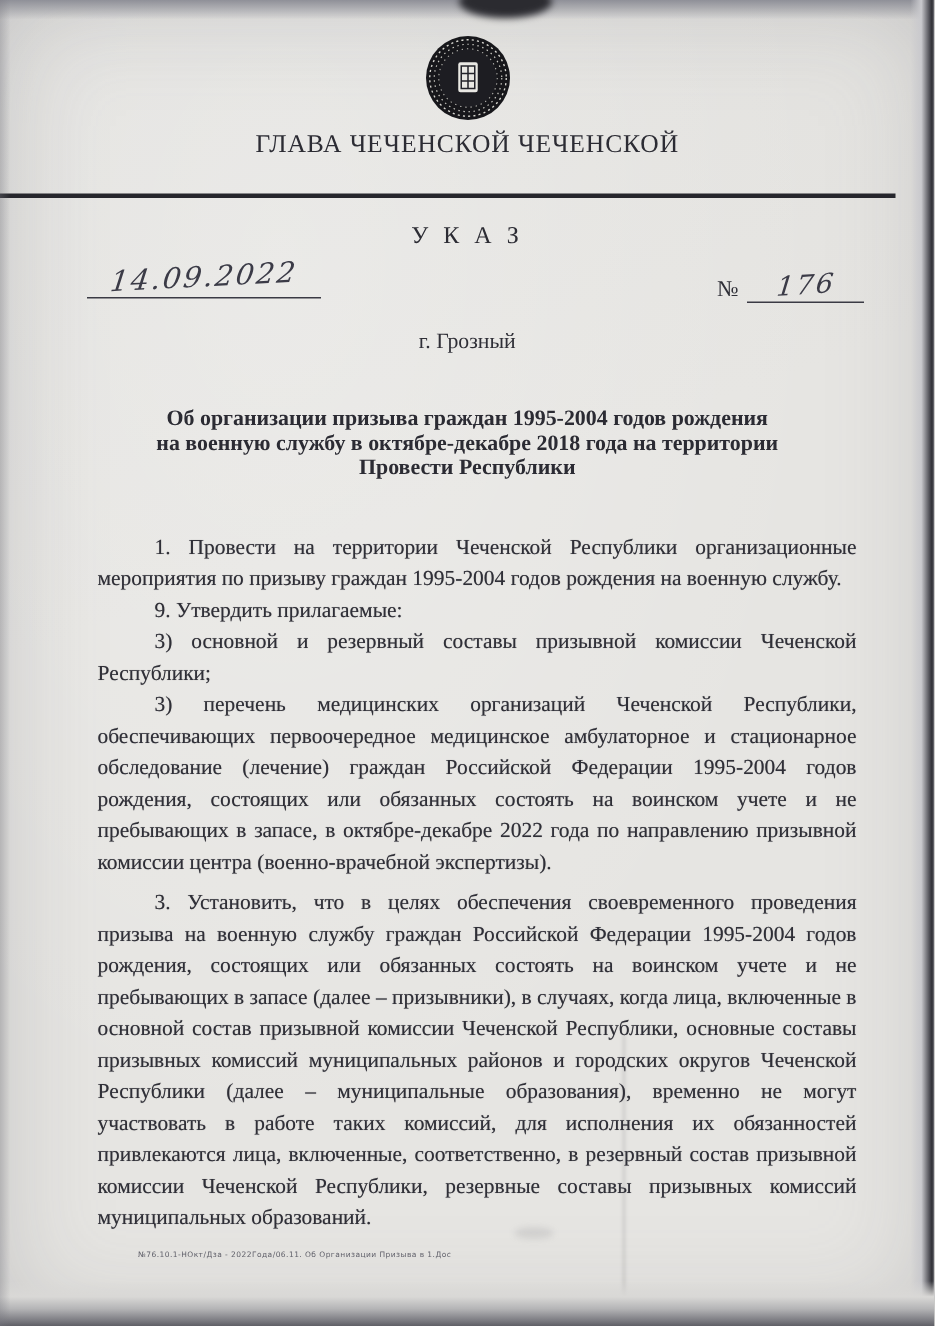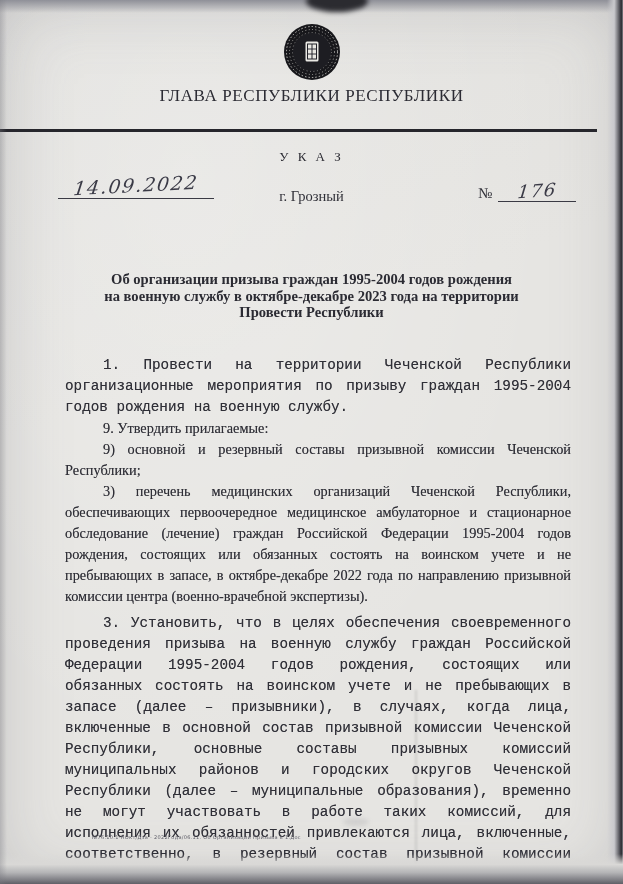--- a/index.html
+++ b/index.html
@@ -31,45 +31,45 @@
   .speck      { position:absolute; left:343px; top:818px; width:26px; height:8px;
                 background:rgba(120,120,128,0.18); filter:blur(2px); border-radius:50%; }
 
   
   .emblem { position:absolute; top:23px; left:50%; transform:translateX(-50%); }
   .org { position:absolute; top:84px; left:0; width:100%; text-align:center;
          font-size:17px; letter-spacing:0.6px; color:#2c2c34; }
   .org div { line-height:24px; }
   .rule { position:absolute; top:129px; left:0; width:597px; height:3px; background:#26262c; }
   .ukaz { position:absolute; top:149px; left:0; width:100%; text-align:center;
-          font-size:13px; letter-spacing:3px; color:#2c2c34; }
+          font-size:16px; letter-spacing:3px; color:#2c2c34; }
 
   .handwriting { font-family:"DejaVu Serif", serif; font-style:italic;
                  color:#3b3b47; font-size:19px; letter-spacing:1.5px; }
   .date-block { position:absolute; top:174px; left:58px; width:156px; text-align:center; }
   .date-block .hw { display:inline-block; transform:skewX(-10deg) rotate(-3deg); }
   .date-block .uline { margin-top:2px; height:0; border-bottom:1.6px solid #3a3a44; }
 
   .num-block { position:absolute; top:180px; left:478px; }
   .num-sign  { font-size:15px; vertical-align:bottom; }
   .num-line  { display:inline-block; width:78px; border-bottom:1.6px solid #3a3a44;
                text-align:center; margin-left:6px; }
   .num-line .hw { display:inline-block; transform:skewX(-10deg) rotate(-4deg); font-size:18px; }
 
-  .city { position:absolute; top:188px; left:0; width:100%; text-align:center; font-size:14.5px; }
+  .city { position:absolute; top:220px; left:0; width:100%; text-align:center; font-size:14.5px; }
 
   .title { position:absolute; top:271px; left:0; width:100%; text-align:center;
            font-weight:bold; font-size:14.6px; line-height:16.5px; color:#2b2b33; }
   .title span { display:block; }
 
   .body { position:absolute; top:349px; left:65px; width:506px;
           font-size:14.3px; line-height:21px; text-align:justify;
           text-shadow:0 0 0.5px rgba(47,47,55,0.55); }
   .body p { margin:0; text-indent:38px; }
-  .body p.gap { margin-top:6px;font-family:Liberation Mono, monospace; }
+  .body p.gap { margin-top:6px; }
 
   .footnote { position:absolute; left:92px; top:834px; font-size:5px; line-height:6px;
               color:#60606a; font-family:"DejaVu Sans", sans-serif;
               letter-spacing:0.3px; filter:blur(0.35px); }
 </style>
 </head>
 <body>
 
 <div class="scan">
 
@@ -87,48 +87,48 @@
       <circle cx="29" cy="29" r="19.5" fill="none" stroke="#b9b8b2" stroke-width="0.7" stroke-dasharray="0.9 2.6"></circle>
       <rect x="22.5" y="18.5" width="13" height="20" rx="1.5" fill="#e9e8e3"></rect>
       <rect x="24.5" y="21" width="9" height="15" fill="none" stroke="#23232a" stroke-width="1"></rect>
       <line x1="29" y1="21" x2="29" y2="36" stroke="#23232a" stroke-width="1"></line>
       <line x1="24.5" y1="26" x2="33.5" y2="26" stroke="#23232a" stroke-width="0.9"></line>
       <line x1="24.5" y1="31" x2="33.5" y2="31" stroke="#23232a" stroke-width="0.9"></line>
     </svg>
   </div>
 
   <div class="org">
-    <div>ГЛАВА РЕСПУБЛИКИ РЕСПУБЛИКИ</div>
+    <div>ГЛАВА ЧЕЧЕНСКОЙ ЧЕЧЕНСКОЙ</div>
   </div>
 
   <div class="rule"></div>
 
   <div class="ukaz">У К А З</div>
 
   <div class="date-block">
     <span class="handwriting hw">14.09.2022</span>
     <div class="uline"></div>
   </div>
 
   <div class="num-block">
     <span class="num-sign">№</span><span class="num-line"><span class="handwriting hw">176</span></span>
   </div>
 
   <div class="city">г. Грозный</div>
 
   <div class="title">
     <span>Об организации призыва граждан 1995-2004 годов рождения</span>
-    <span>на военную службу в октябре-декабре 2023 года на территории</span>
+    <span>на военную службу в октябре-декабре 2018 года на территории</span>
     <span>Провести Республики</span>
   </div>
 
   <div class="body">
     <p class="gap">1. Провести на территории Чеченской Республики организационные мероприятия по призыву граждан 1995-2004 годов рождения на военную службу.</p>
     <p>9. Утвердить прилагаемые:</p>
-    <p>9) основной и резервный составы призывной комиссии Чеченской Республики;</p>
+    <p>3) основной и резервный составы призывной комиссии Чеченской Республики;</p>
     <p>3) перечень медицинских организаций Чеченской Республики, обеспечивающих первоочередное медицинское амбулаторное и стационарное обследование (лечение) граждан Российской Федерации 1995-2004 годов рождения, состоящих или обязанных состоять на воинском учете и не пребывающих в запасе, в октябре-декабре 2022 года по направлению призывной комиссии центра (военно-врачебной экспертизы).</p>
     <p class="gap">3. Установить, что в целях обеспечения своевременного проведения призыва на военную службу граждан Российской Федерации 1995-2004 годов рождения, состоящих или обязанных состоять на воинском учете и не пребывающих в запасе (далее – призывники), в случаях, когда лица, включенные в основной состав призывной комиссии Чеченской Республики, основные составы призывных комиссий муниципальных районов и городских округов Чеченской Республики (далее – муниципальные образования), временно не могут участвовать в работе таких комиссий, для исполнения их обязанностей привлекаются лица, включенные, соответственно, в резервный состав призывной комиссии Чеченской Республики, резервные составы призывных комиссий муниципальных образований.</p>
   </div>
 
   <div class="footnote">№76.10.1-НОкт/Дза - 2022Года/06.11. Об Организации Призыва в 1.Дос</div>
 
   <div class="edge-right"></div>
   <div class="edge-bottom"></div>
   <div class="edge-left"></div>
 </div>

